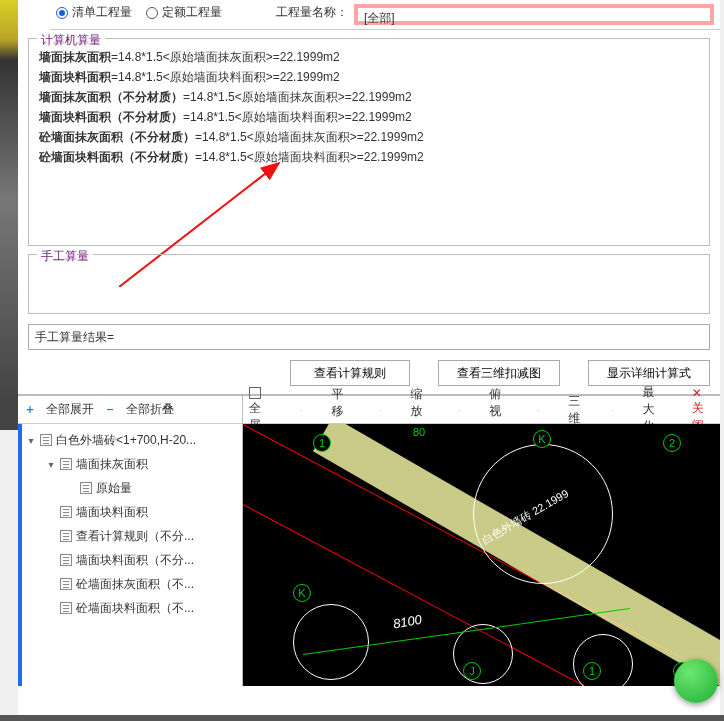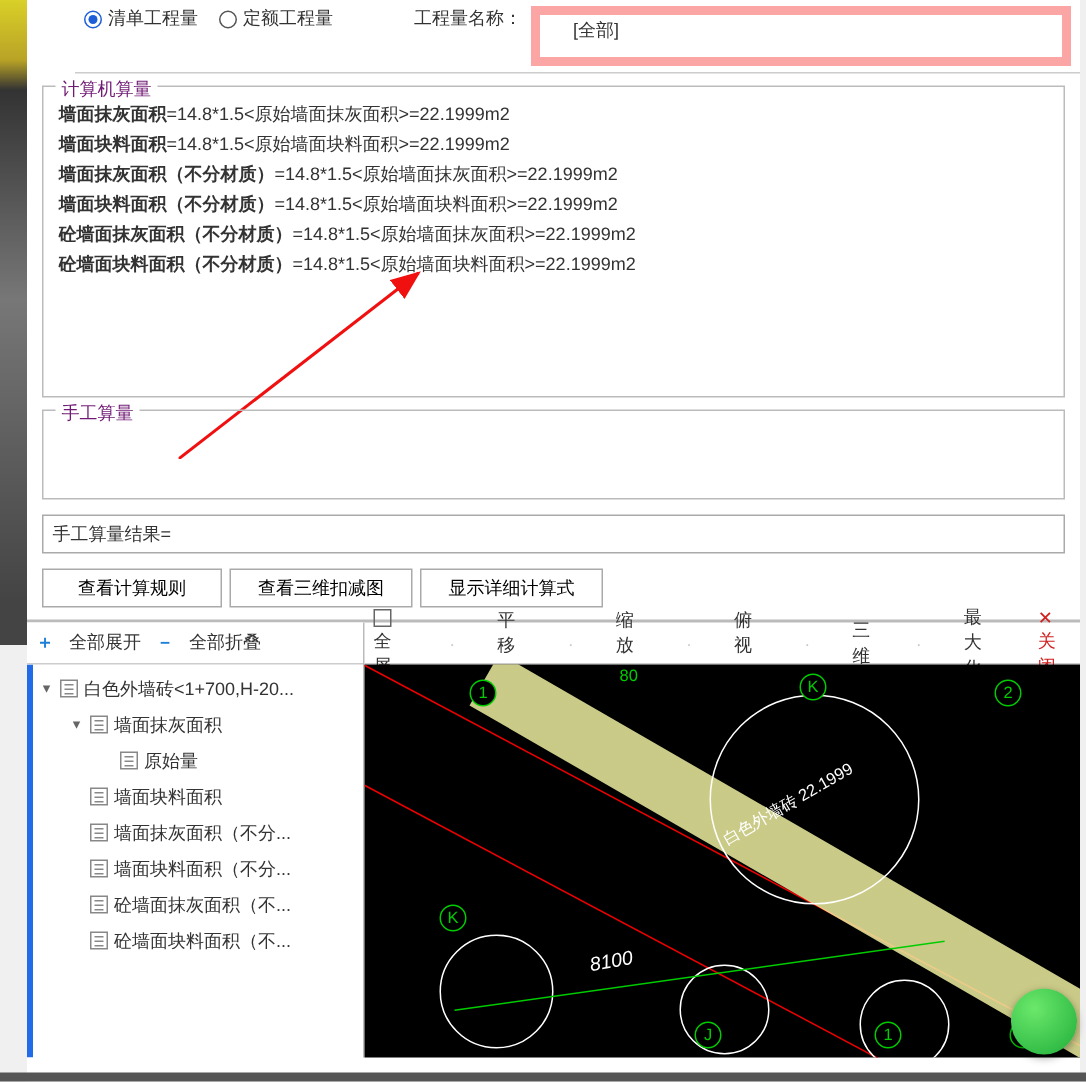--- a/index.html
+++ b/index.html
@@ -7,35 +7,35 @@
 
 .left-edge { position:absolute; left:0; top:0; width:18px; height:430px; background:linear-gradient(180deg,#d9d028 0,#b9a326 40px,#333 60px,#777 200px,#444 400px); }
 .main { position:absolute; left:18px; top:0; right:4px; bottom:0; background:#fff; }
 
 .top-row { display:flex; align-items:flex-start; padding:4px 6px; border-bottom:1px solid #ccc;margin-left:32px; }
 .radio { display:flex; align-items:center; margin-right:14px; cursor:pointer; }
 .radio-dot { width:12px; height:12px; border:1px solid #555; border-radius:50%; margin-right:4px; display:flex; align-items:center; justify-content:center; }
 .radio.checked .radio-dot::after { content:""; width:6px; height:6px; background:#1e5fd8; border-radius:50%; }
 .radio.checked .radio-dot { border-color:#1e5fd8; }
 .lbl { margin-right:6px; }
-.combo { flex:1; height:40px; border:6px solid #fca5a5; padding:2px 22px; background:#fff; }
+.combo { flex:1; height:21px; border:4px solid #fca5a5; padding:2px 6px; background:#fff; }
 
 .fieldset { margin:8px 10px 0 10px; border:1px solid #bbb; position:relative; padding:8px 10px; }
 .legend { position:absolute; top:-8px; left:8px; background:#fff; padding:1px 4px; font-size:12px; color:#701a75; }
 .computed { height:190px; overflow:auto; line-height:20px; }
 .computed-line b { font-weight:bold; }
 .arrow { position:absolute; pointer-events:none; }
 
 .manual { height:60px; }
 
 .re-row { display:flex; align-items:center; margin:10px; gap:14px; }
 .btn { height:26px; padding:0 18px; border:1px solid #aaa; background:#fff; cursor:pointer; font-size:12px; }
 .result-box { flex:1; height:26px; border:1px solid #aaa; display:flex; align-items:center; padding:0 6px; }
 
-.btn-row { display:flex; gap:5px; margin:8px 10px; }
+.btn-row { display:flex; gap:28px; margin:8px 10px;justify-content:flex-end; }
 .btn-row .btn { flex:0 0 auto; min-width:120px; }
 
 .split { display:flex; border-top:2px solid #bbb; height:292px; }
 .tree-pane { width:225px; border-right:1px solid #bbb; display:flex; flex-direction:column; background:#fff; }
 .tool-strip { display:flex; align-items:center; height:28px; border-bottom:1px solid #ccc; padding:0 6px; gap:10px; font-size:12px; }
 .tool-strip .plus { color:#1e7fd8; font-weight:bold; }
 .tool-strip .minus { color:#1e7fd8; font-weight:bold; }
 .tree { flex:1; overflow:auto; padding:4px 2px; }
 .tree-row { display:flex; align-items:center; height:24px; padding-left:4px; white-space:nowrap; overflow:hidden; cursor:pointer; }
 .caret { width:10px; display:inline-block; text-align:center; color:#666; font-size:10px; }
@@ -143,21 +143,21 @@
             <span>原始量</span>
           </div>
         <div class="tree-row" style="padding-left:26px">
             <span class="caret"></span>
             <span class="doc-icon"></span>
             <span>墙面块料面积</span>
           </div>
         <div class="tree-row" style="padding-left:26px">
             <span class="caret"></span>
             <span class="doc-icon"></span>
-            <span>墙面抹灰面积（不分...</span>
+            <span>查看计算规则（不分...</span>
           </div>
         <div class="tree-row" style="padding-left:26px">
             <span class="caret"></span>
             <span class="doc-icon"></span>
             <span>墙面块料面积（不分...</span>
           </div>
         <div class="tree-row" style="padding-left:26px">
             <span class="caret"></span>
             <span class="doc-icon"></span>
             <span>砼墙面抹灰面积（不...</span>

